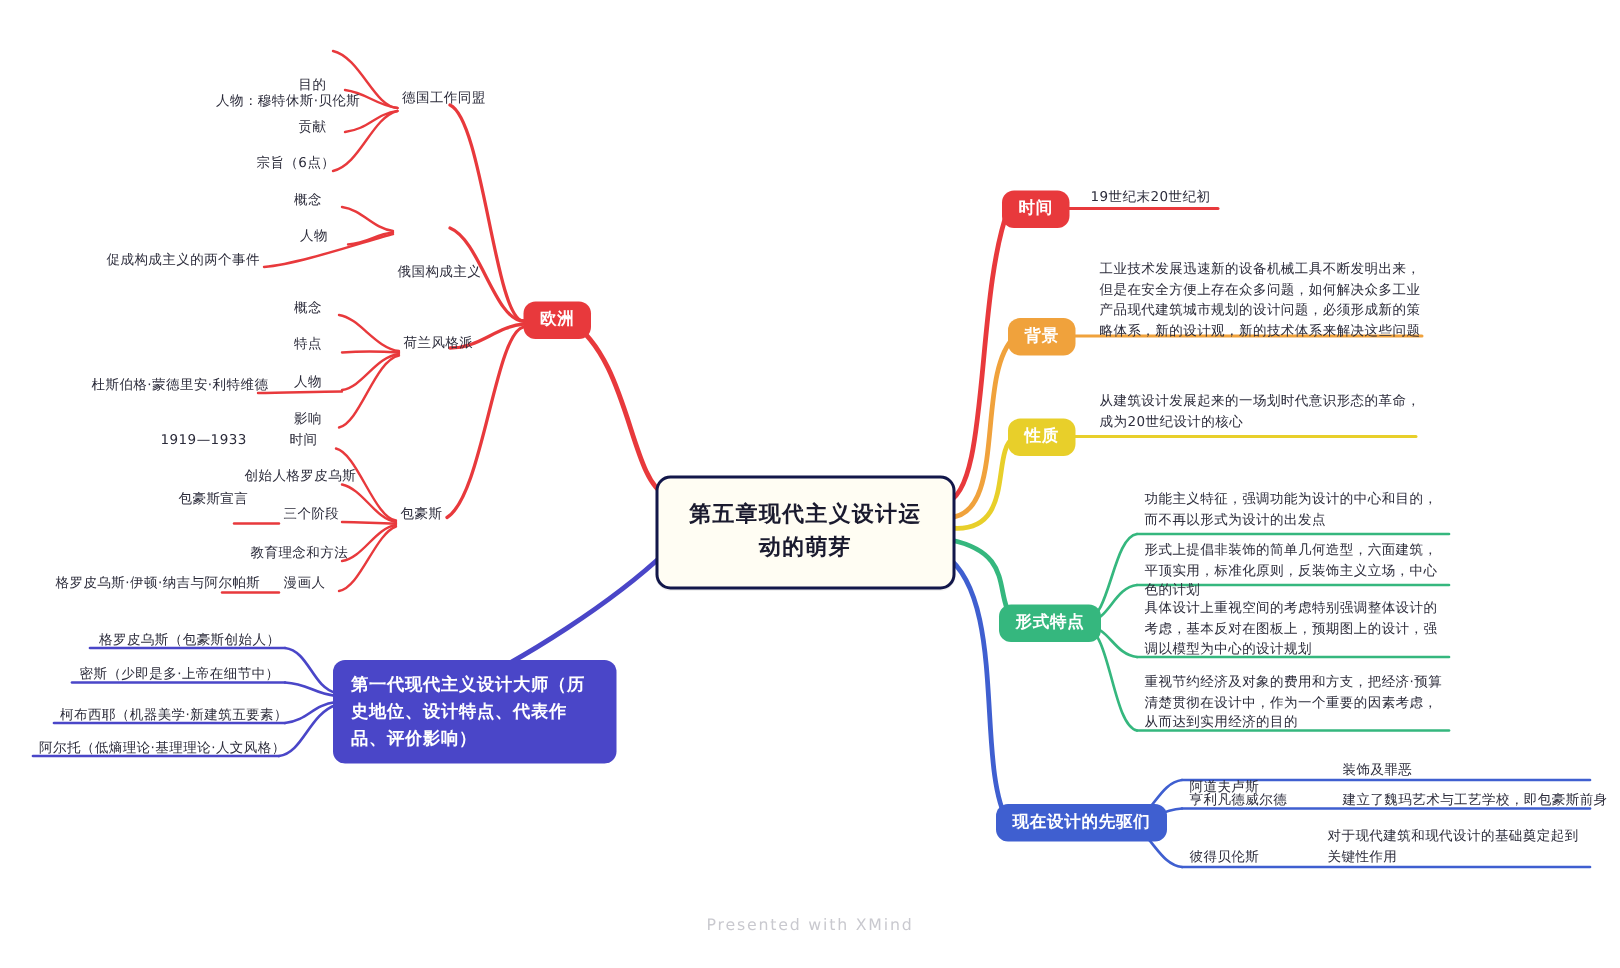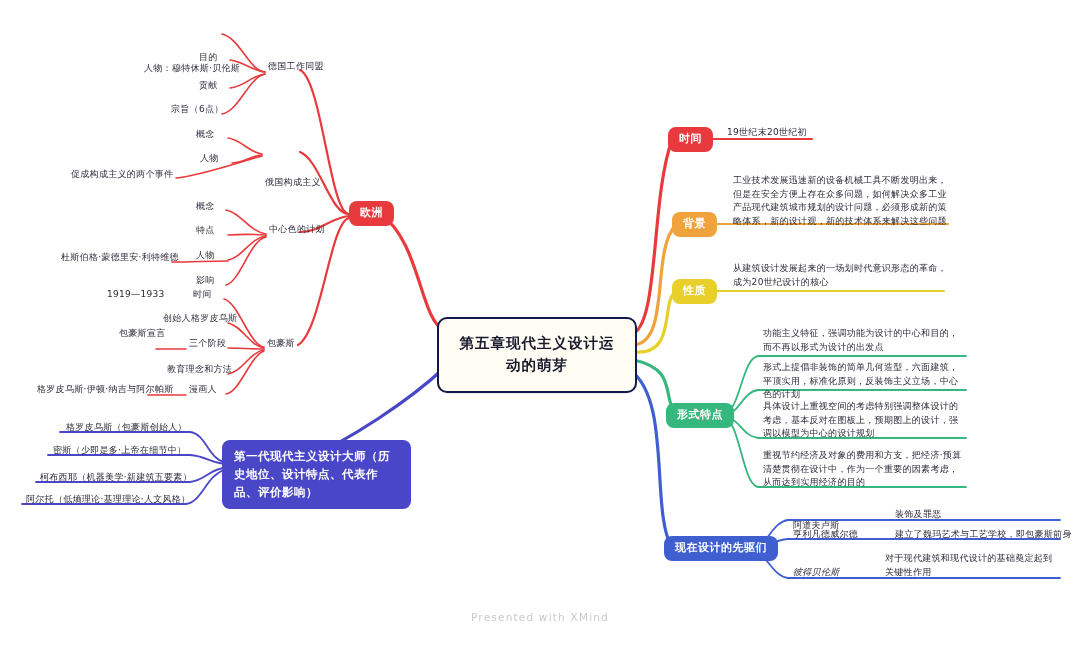--- a/index.html
+++ b/index.html
@@ -169,21 +169,21 @@
   <div class="node leaf" style="left:141px; top:20px;margin-top:42px;">人物：穆特休斯·贝伦斯</div>
   <div class="node leaf" style="left:196px; top:51px;">目的</div>
   <div class="node leaf" style="left:196px; top:79px;">贡献</div>
   <div class="node leaf" style="left:168px; top:103px;">宗旨（6点）</div>
 
   <div class="node leaf" style="left:262px; top:143px;margin-top:33px;">俄国构成主义</div>
   <div class="node leaf" style="left:193px; top:128px;">概念</div>
   <div class="node leaf" style="left:197px; top:152px;">人物</div>
   <div class="node leaf" style="left:68px; top:168px;">促成构成主义的两个事件</div>
 
-  <div class="node leaf" style="left:266px; top:223px;">中心色的计划</div>
+  <div class="node leaf" style="left:266px; top:223px;">荷兰风格派</div>
   <div class="node leaf" style="left:193px; top:200px;">概念</div>
   <div class="node leaf" style="left:193px; top:224px;">特点</div>
   <div class="node leaf" style="left:193px; top:249px;">人物</div>
   <div class="node leaf" style="left:58px; top:251px;">杜斯伯格·蒙德里安·利特维德</div>
   <div class="node leaf" style="left:193px; top:274px;">影响</div>
 
   <div class="node leaf" style="left:264px; top:337px;">包豪斯</div>
   <div class="node leaf" style="left:190px; top:288px;">时间</div>
   <div class="node leaf" style="left:104px; top:288px;">1919—1933</div>
   <div class="node leaf" style="left:160px; top:312px;">创始人格罗皮乌斯</div>
@@ -206,21 +206,21 @@
   <div class="node leaf wrap" style="left:760px; top:327px; width:206px;">功能主义特征，强调功能为设计的中心和目的，而不再以形式为设计的出发点</div>
   <div class="node leaf wrap" style="left:760px; top:400px; width:206px;">具体设计上重视空间的考虑特别强调整体设计的考虑，基本反对在图板上，预期图上的设计，强调以模型为中心的设计规划</div>
   <div class="node leaf wrap" style="left:760px; top:361px; width:206px;">形式上提倡非装饰的简单几何造型，六面建筑，平顶实用，标准化原则，反装饰主义立场，中心色的计划</div>
   <div class="node leaf wrap" style="left:760px; top:449px; width:206px;">重视节约经济及对象的费用和方支，把经济·预算清楚贯彻在设计中，作为一个重要的因素考虑，从而达到实用经济的目的</div>
 
   <div class="node chip" style="left:664px; top:536px; background:#3f5fd0;">现在设计的先驱们</div>
   <div class="node leaf" style="left:790px; top:508px;margin-top:11px;">阿道夫卢斯</div>
   <div class="node leaf" style="left:892px; top:508px;">装饰及罪恶</div>
   <div class="node leaf" style="left:790px; top:528px;">亨利凡德威尔德</div>
   <div class="node leaf" style="left:892px; top:528px;">建立了魏玛艺术与工艺学校，即包豪斯前身</div>
-  <div class="node leaf" style="left:790px; top:566px;font-style:italic;">彼得贝伦斯</div>
+  <div class="node leaf" style="left:790px; top:566px;">彼得贝伦斯</div>
   <div class="node leaf wrap" style="left:882px; top:552px; width:180px;">对于现代建筑和现代设计的基础奠定起到关键性作用</div>
 
   <div class="node chip big" style="left:222px; top:440px; width:189px; background:#4a46c8;">第一代现代主义设计大师（历史地位、设计特点、代表作品、评价影响）</div>
   <div class="node leaf" style="left:63px; top:421px;">格罗皮乌斯（包豪斯创始人）</div>
   <div class="node leaf" style="left:50px; top:444px;">密斯（少即是多·上帝在细节中）</div>
   <div class="node leaf" style="left:37px; top:471px;">柯布西耶（机器美学·新建筑五要素）</div>
   <div class="node leaf" style="left:23px; top:493px;">阿尔托（低熵理论·基理理论·人文风格）</div>
 
   <div class="footer">Presented with XMind</div>
 </div>

